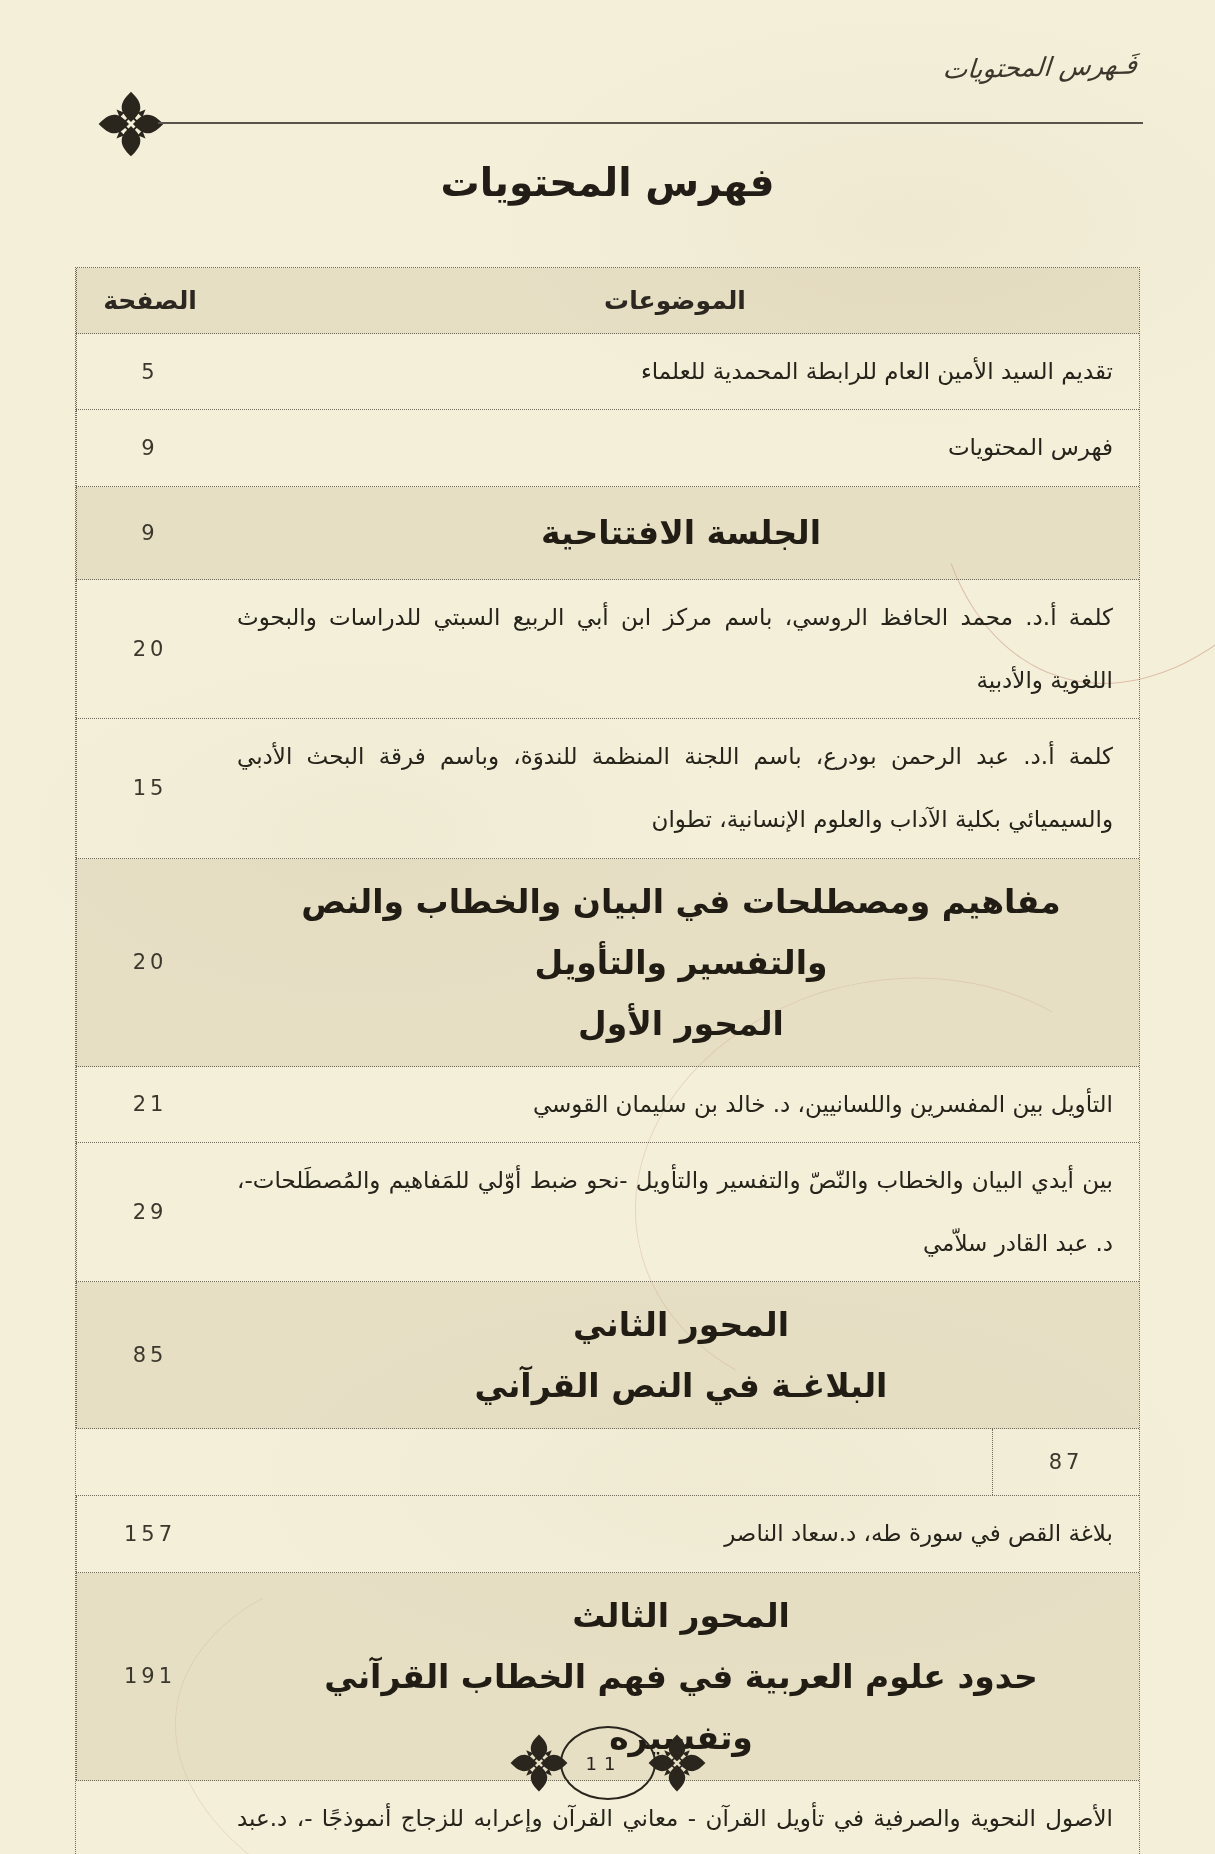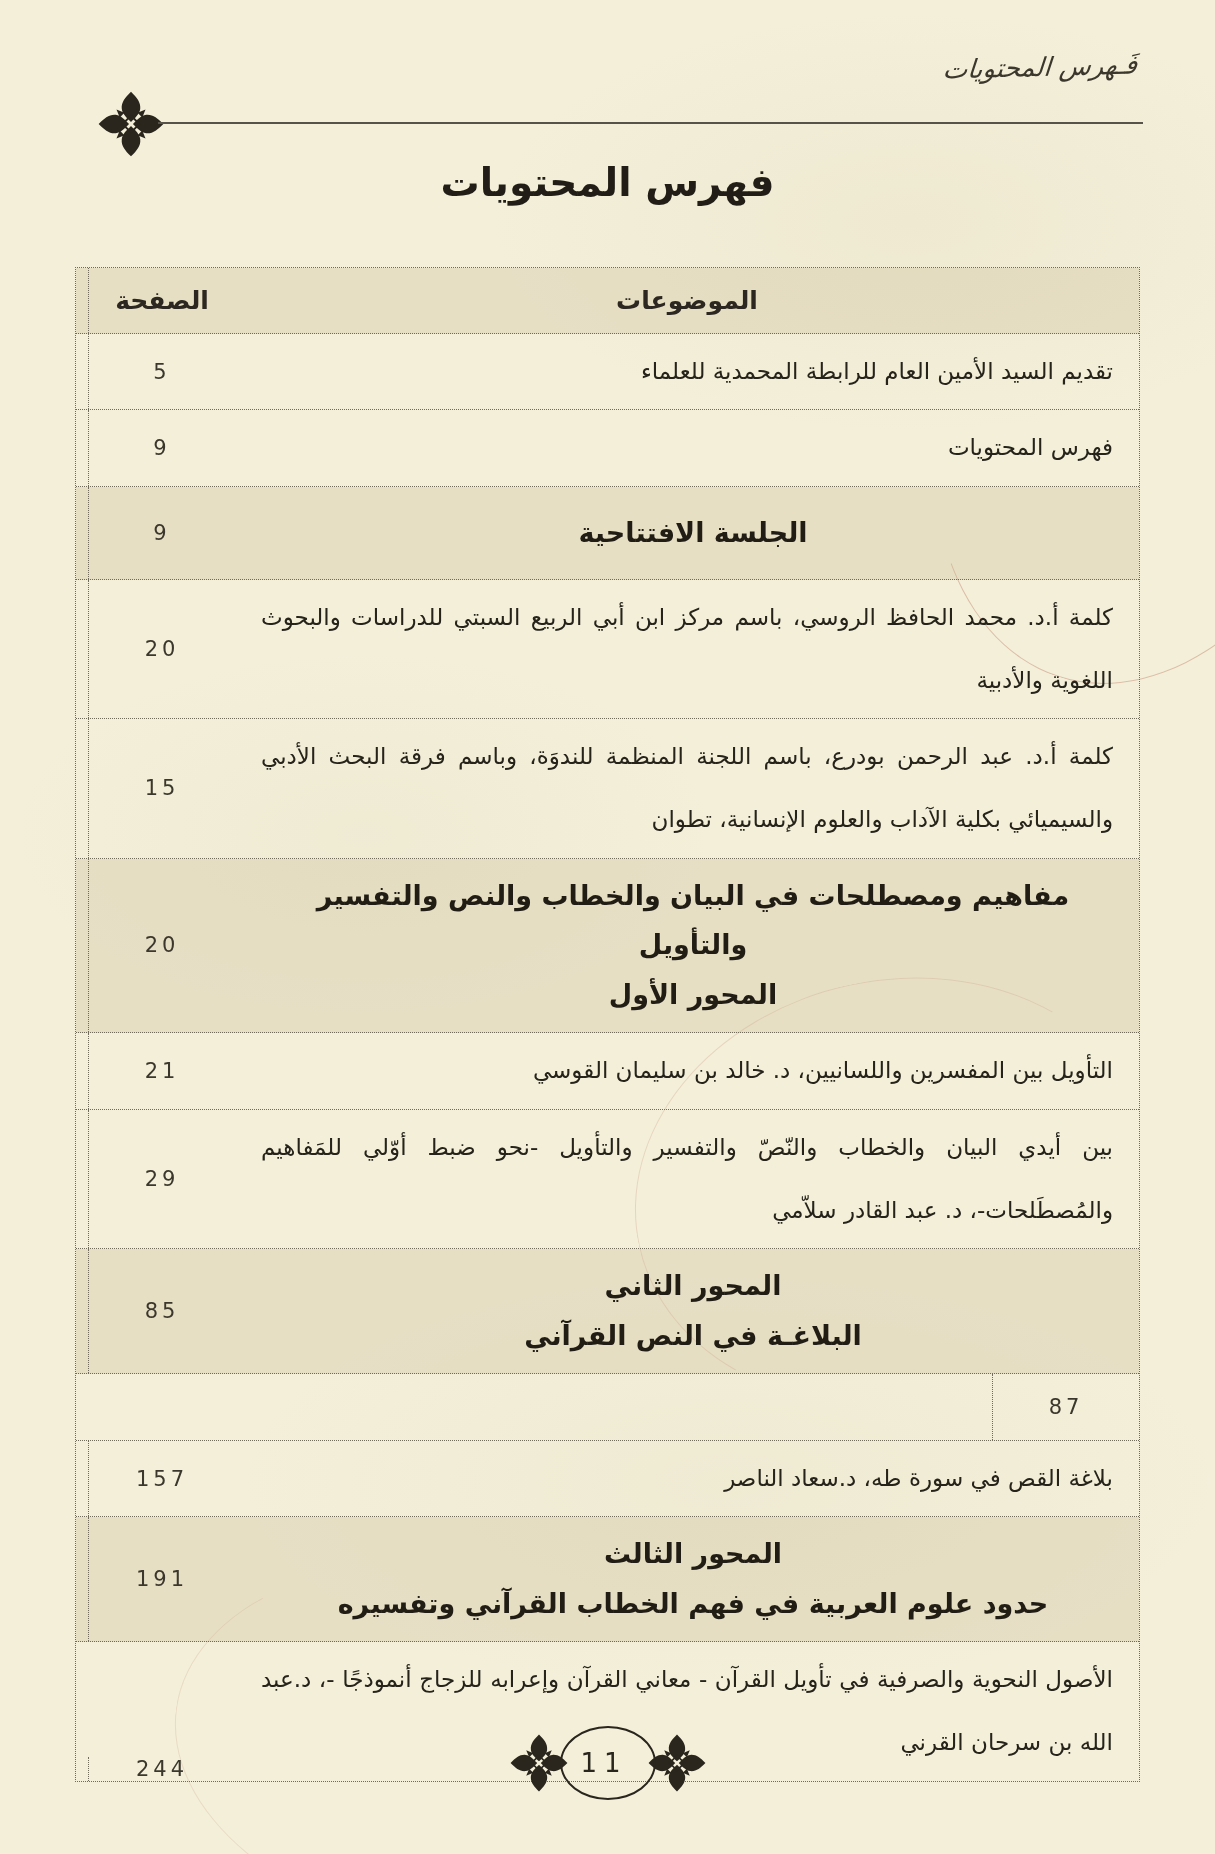--- a/index.html
+++ b/index.html
@@ -48,46 +48,46 @@
   }
 
   .toc-table{
     position:absolute; top:267px; left:75px; width:1065px;
     border:1px dotted var(--border);
     display:flex; flex-direction:column;
     box-sizing:border-box;
   }
   .row{display:flex; flex-direction:row; border-bottom:1px dotted var(--border);}
   .row:last-child{border-bottom:none;align-items:flex-end;}
-  .cell{box-sizing:border-box;margin-left:12px;}
+  .cell{box-sizing:border-box;}
   .cell.topic{flex:1 1 auto; display:flex; align-items:center; padding:6px 26px 6px 14px;}
   .cell.pagenum{
     flex:0 0 147px; border-left:1px dotted var(--border);
     display:flex; align-items:center; justify-content:center;
     font-size:21px; letter-spacing:4px; color:#3b372c;
   }
   .row.header-row{min-height:65px; background:var(--tint);}
   .row.header-row .cell{justify-content:center; text-align:center;
     font-size:25px; font-weight:700; color:#2c2720;}
   .row.item{min-height:66px;}
   .topic-text{width:100%; font-size:23px; line-height:2.75; color:#26231b;
     text-align:justify; text-align-last:right;}
   .row.section{min-height:92px; background:var(--tint);}
   .row.section .cell.topic{flex-direction:column; justify-content:center; padding:12px 26px;}
-  .section-line{width:100%; text-align:center; font-size:27px; font-weight:700;
+  .section-line{width:100%; text-align:center; font-size:33px; font-weight:700;
     line-height:1.85; color:#211d15;}
 
   .footer{
     position:absolute; top:1726px; left:0; width:100%;
     display:flex; align-items:center; justify-content:center;
   }
   .folio-ellipse{
     width:92px; height:70px; border:2px solid #2a251d; border-radius:50%;
     display:flex; align-items:center; justify-content:center;
-    font-size:26px; color:#2a251d; letter-spacing:7px; text-indent:7px;
+    font-size:18px; color:#2a251d; letter-spacing:7px; text-indent:7px;
     margin:0 -8px; background:transparent; z-index:1;
   }
   .footer svg{width:58px; height:58px;}
 </style>
 </head>
 <body>
 
 <div class="page">
 
   <div class="arc1"></div>

